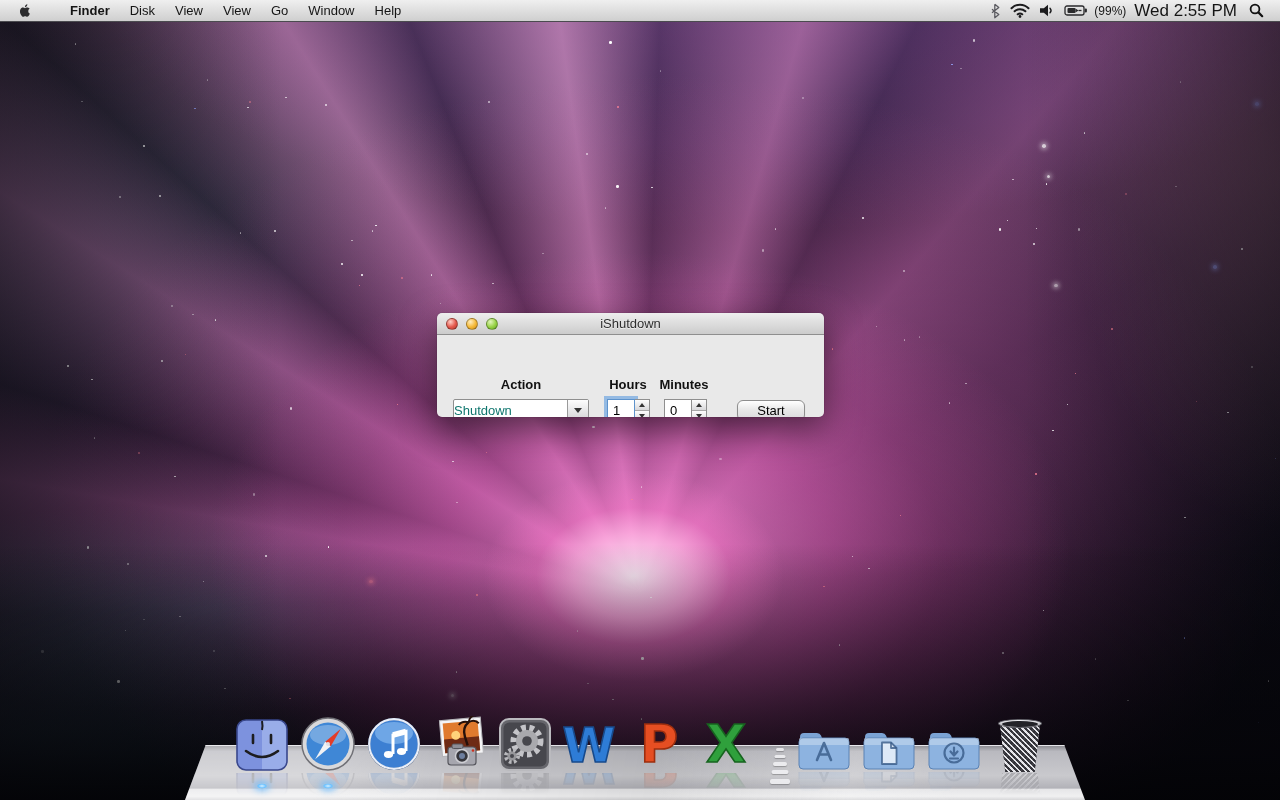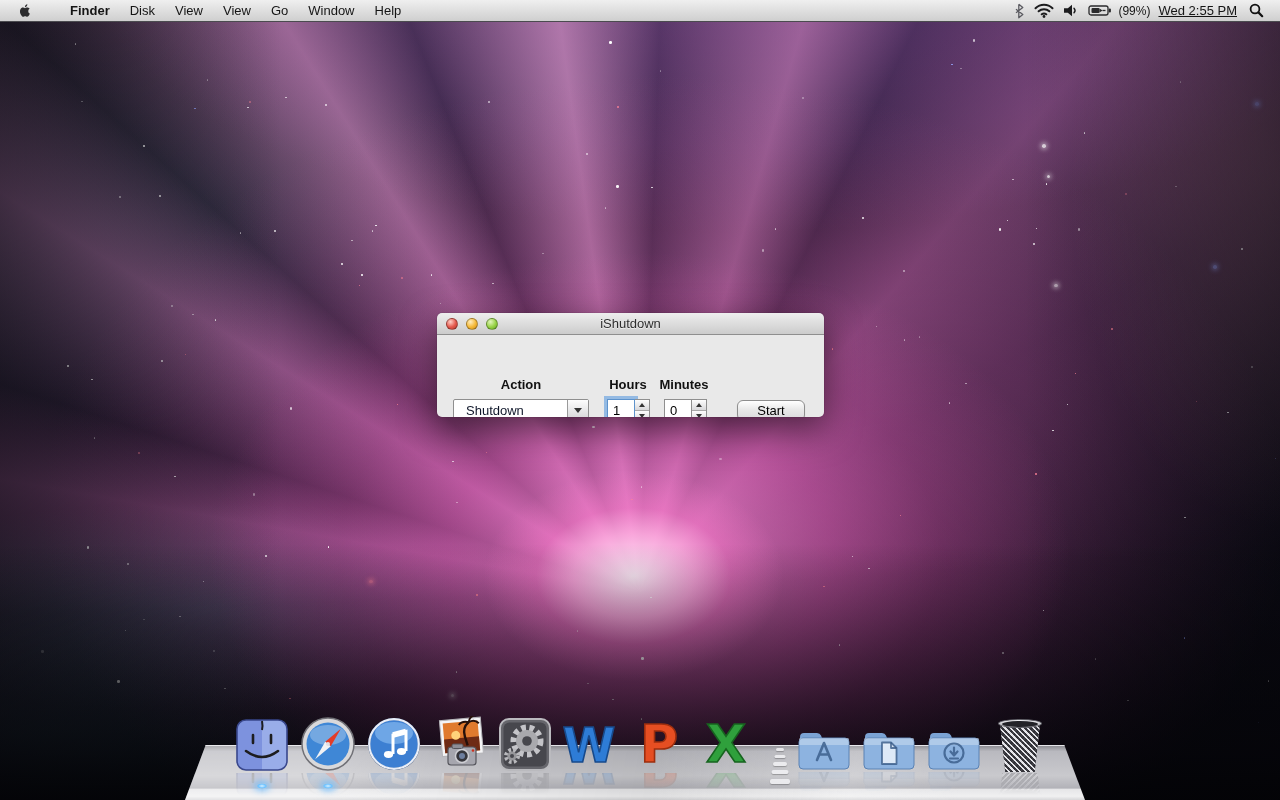--- a/index.html
+++ b/index.html
@@ -49,21 +49,21 @@
   .menubar { position:absolute; left:0; top:0; width:1280px; height:22px;
     background:linear-gradient(#efefef, #cfcfcf);
     border-bottom:1px solid rgba(20,20,25,.75);
     display:flex; font-size:13px; color:#151515; z-index:50; }
   .menubar .apple { padding:0 14px 0 18px; display:flex; align-items:center; }
   .menu-item { padding:0 10px; height:22px; line-height:22px; }
   .menu-item.bold { font-weight:bold; margin-left:12px; }
   .menubar-right { margin-left:auto; display:flex; align-items:center; gap:2px; padding-right:12px; }
   .status-icon { display:flex; align-items:center; padding:0 4px; height:22px; }
   .battery-pct { font-size:12px; }
-  .clock { font-size:13px; padding:0 6px;text-decoration:underline; }
+  .clock { font-size:17px; padding:0 6px; }
 
   
   .desktop-icon { position:absolute; left:1164px; top:28px; width:76px; text-align:center; z-index:10; }
   .desktop-icon .label { margin-top:3px; font-size:12px; font-weight:bold; color:#fff;
      text-shadow:0 1px 2px rgba(0,0,0,.95), 0 0 3px rgba(0,0,0,.8); }
 
   
   .window { position:absolute; left:437px; top:313px; width:387px; height:104px;
     border-radius:5px; overflow:hidden; z-index:40;
     box-shadow:0 12px 35px rgba(0,0,0,.55), 0 0 1px rgba(0,0,0,.5); font-size:13px; }
@@ -73,21 +73,21 @@
   .title { color:#2e2e2e; text-shadow:0 1px 0 rgba(255,255,255,.6); }
   .lights { position:absolute; left:9px; top:5px; display:flex; gap:8px; }
   .light { width:12px; height:12px; border-radius:50%; border:1px solid rgba(0,0,0,.3); }
   .light.red   { background:radial-gradient(circle at 35% 28%, #ffd0c8, #e4574b 55%, #b03a30); }
   .light.yellow{ background:radial-gradient(circle at 35% 28%, #ffeec0, #f5b936 55%, #c78a1c); }
   .light.green { background:radial-gradient(circle at 35% 28%, #e2f5bd, #97d245 55%, #63a424); }
   .window-body { height:82px; background:#e9e9e9; position:relative; }
   .field-label { position:absolute; top:42px; font-weight:bold; color:#111; text-align:center; }
   .combo { position:absolute; left:16px; top:64px; width:136px; height:23px;
     background:#fff; border:1px solid #8f8f8f; border-radius:2px; display:flex; }
-  .combo-value { flex:1; line-height:21px; padding-left:12px; color:#0f172a; overflow:hidden; }
+  .combo-value { flex:1; line-height:21px; padding-left:0; color:#0f766e; overflow:hidden; }
   .combo-btn { width:21px; border-left:1px solid #9a9a9a;
     background:linear-gradient(#fdfdfd, #d2d2d4); display:flex; align-items:center; justify-content:center; }
   .combo-btn .tri { width:0; height:0; border-left:4px solid transparent; border-right:4px solid transparent; border-top:5px solid #333; }
   .spin-field { position:absolute; top:64px; height:23px; background:#fff; border:1px solid #8f8f8f;
     line-height:21px; padding-left:5px; color:#000; }
   .spin-field.focused { box-shadow:0 0 0 3px rgba(111,165,223,.7); border-color:#5e93cc; }
   .stepper { position:absolute; top:64px; width:15px; height:23px; border:1px solid #8f8f8f; border-left:none;
     display:flex; flex-direction:column; }
   .step-btn { flex:1; background:linear-gradient(#fdfdfd, #d8d8da); display:flex; align-items:center; justify-content:center; }
   .step-btn.up { border-bottom:1px solid #a8a8a8; }

